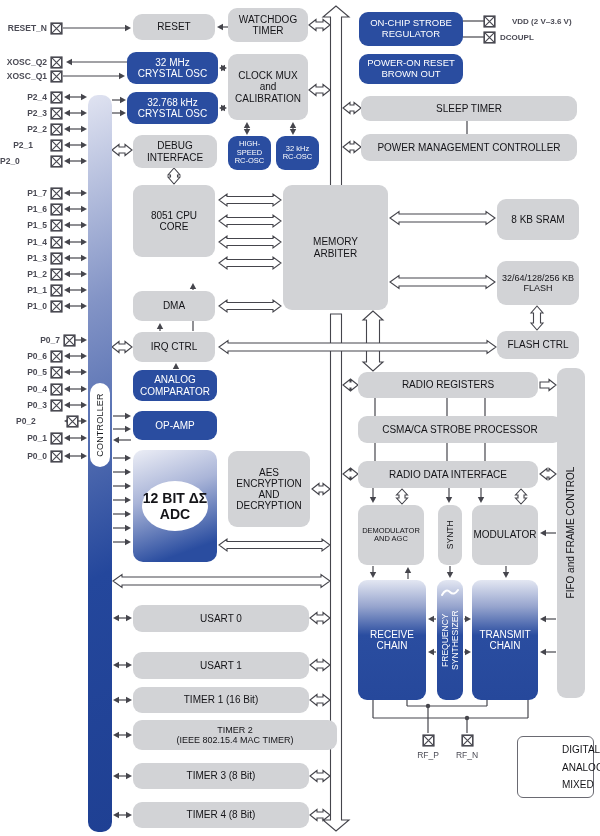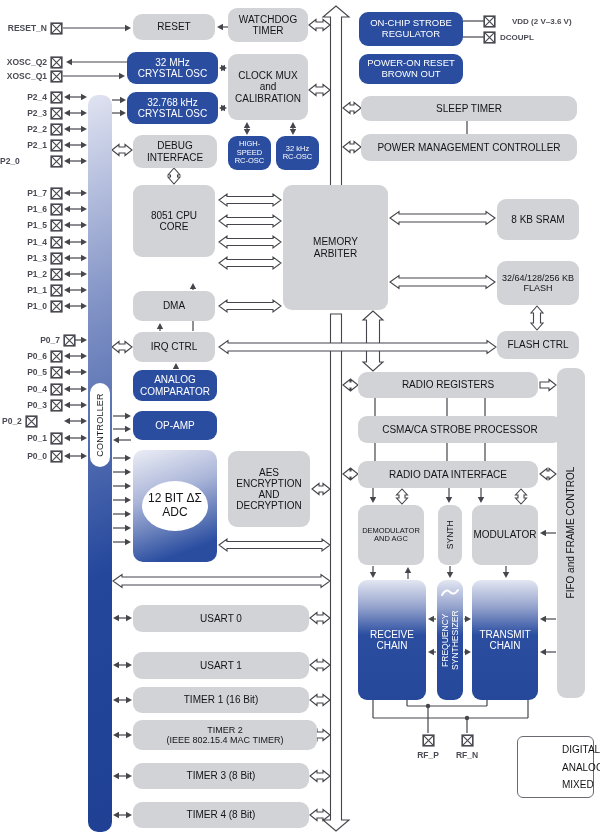--- a/index.html
+++ b/index.html
@@ -15,35 +15,35 @@
          color:#fff;border-radius:9px;font-size:10px;}
   .mixed{background:linear-gradient(160deg,#eceef6 0%,#aab5d8 38%,#2a4da0 85%);border-radius:10px;}
   .vblk .lbl{transform:rotate(-90deg);white-space:nowrap;}
   .f75{font-size:7.5px;} .f85{font-size:8.5px;} .f9{font-size:9px;} .f95{font-size:9.5px;}
   .bar{position:absolute;z-index:2;left:88px;top:95px;width:24px;height:737px;border-radius:10px;
        background:linear-gradient(155deg,#e0e3f1 0%,#8394c6 28%,#24479c 65%,#1f4093 100%);}
   .ctrl-oval{position:absolute;left:2px;top:288px;width:20px;height:84px;background:#fff;
        border-radius:10px;display:flex;align-items:center;justify-content:center;color:#16181c;}
   .ctrl-oval .lbl{transform:rotate(-90deg);white-space:nowrap;font-size:9px;letter-spacing:.2px;}
   .adc-ellipse{position:absolute;left:9px;top:31px;width:66px;height:50px;background:#fff;border-radius:50%;
-       display:flex;align-items:center;justify-content:center;color:#141418;font-size:12px;line-height:1.15;}
+       display:flex;align-items:center;justify-content:center;color:#141418;font-size:14px;line-height:1.15;font-weight:bold;}
   .sine{position:absolute;top:7px;left:50%;transform:translateX(-50%);}
   .fsynth-lbl{transform:rotate(-90deg);white-space:pre-line;font-size:8.5px;line-height:1.2;}
   .pin-row{position:absolute;z-index:3;height:14px;display:flex;align-items:center;}
   .pin-label{font-size:8.5px;font-weight:700;color:#4b4b55;white-space:nowrap;}
   .legend{position:absolute;z-index:2;left:517px;top:736px;width:77px;height:62px;background:#fff;
        border:1.5px solid #6a6a72;border-radius:6px;display:flex;flex-direction:column;
        justify-content:space-evenly;padding:2px 0 2px 7px;box-sizing:border-box;}
   .legend-row{display:flex;align-items:center;gap:5px;padding-left:32px;}
   .legend-sw{width:20px;height:13px;border-radius:2px;}
   .sw-digital{background:#d2d3d6;}
   .sw-analog{background:#2a4da0;}
   .sw-mixed{background:linear-gradient(150deg,#e4e7f2 0%,#8a9ac9 45%,#2a4da0 100%);}
   .legend-label{font-size:10px;color:#141418;}
-  .rf-label{position:absolute;z-index:3;width:40px;text-align:center;font-size:8.5px;font-weight:700;color:#4b4b55;}
+  .rf-label{position:absolute;z-index:3;width:40px;text-align:center;font-size:8.5px;font-weight:400;color:#4b4b55;}
 </style>
 </head>
 <body>
 
 <div id="canvas">
   <svg id="wires" width="600" height="836">
       <path d="M336 6L323 17L330.5 17L330.5 186L341.5 186L341.5 17L349 17Z" fill="#ffffff" stroke="#45454c" stroke-width="1.1" stroke-linejoin="miter"></path>
       <path d="M330.5 314L330.5 820L323 820L336 831L349 820L341.5 820L341.5 314Z" fill="#ffffff" stroke="#45454c" stroke-width="1.1" stroke-linejoin="miter"></path>
       <path d="M373 311L363 320L366.5 320L366.5 362L363 362L373 371L383 362L379.5 362L379.5 320L383 320Z" fill="#ffffff" stroke="#45454c" stroke-width="1.1" stroke-linejoin="miter"></path>
       <path d="M309 25L316 19.5L316 22L323 22L323 19.5L330 25L323 30.5L323 28L316 28L316 30.5Z" fill="#ffffff" stroke="#45454c" stroke-width="1.1" stroke-linejoin="miter"></path>
@@ -398,21 +398,21 @@
 
   <div class="blk digital" style="left:133px;top:605px;width:176px;height:27px">
       <span class="lbl">USART 0</span>
     </div>
   <div class="blk digital" style="left:133px;top:652px;width:176px;height:27px">
       <span class="lbl">USART 1</span>
     </div>
   <div class="blk digital" style="left:133px;top:687px;width:176px;height:26px">
       <span class="lbl">TIMER 1 (16 Bit)</span>
     </div>
-  <div class="blk digital f9" style="left:133px;top:720px;width:184px;height:30px">
+  <div class="blk digital f9" style="left:133px;top:720px;width:204px;height:30px">
       <span class="lbl">TIMER 2
 (IEEE 802.15.4 MAC TIMER)</span>
     </div>
   <div class="blk digital" style="left:133px;top:763px;width:176px;height:26px">
       <span class="lbl">TIMER 3 (8 Bit)</span>
     </div>
   <div class="blk digital" style="left:133px;top:802px;width:176px;height:26px">
       <span class="lbl">TIMER 4 (8 Bit)</span>
     </div>
 
@@ -465,21 +465,21 @@
         <path d="M1.2 1.2 L11.8 11.8 M11.8 1.2 L1.2 11.8" stroke="#4a4a52" stroke-width="1.2"></path>
       </svg>
     </div>
     <div class="pin-row" style="left: 0px; top: 122px; width: 63px; justify-content: flex-end; gap: 3px;">
       <span class="pin-label">P2_2</span>
       <svg width="13" height="13">
         <rect x="1.2" y="1.2" width="10.6" height="10.6" fill="#fff" stroke="#4a4a52" stroke-width="1.6"></rect>
         <path d="M1.2 1.2 L11.8 11.8 M11.8 1.2 L1.2 11.8" stroke="#4a4a52" stroke-width="1.2"></path>
       </svg>
     </div>
-    <div class="pin-row" style="left: 0px; top: 138px; width: 63px; justify-content: flex-end; gap: 3px;">
+    <div class="pin-row" style="left: 0px; top: 138px; width: 63px; justify-content: flex-end; gap: 17px;">
       <span class="pin-label">P2_1</span>
       <svg width="13" height="13">
         <rect x="1.2" y="1.2" width="10.6" height="10.6" fill="#fff" stroke="#4a4a52" stroke-width="1.6"></rect>
         <path d="M1.2 1.2 L11.8 11.8 M11.8 1.2 L1.2 11.8" stroke="#4a4a52" stroke-width="1.2"></path>
       </svg>
     </div>
     <div class="pin-row" style="left: 0px; top: 154px; width: 63px; justify-content: space-between; gap: 3px;">
       <span class="pin-label">P2_0</span>
       <svg width="13" height="13">
         <rect x="1.2" y="1.2" width="10.6" height="10.6" fill="#fff" stroke="#4a4a52" stroke-width="1.6"></rect>
@@ -570,21 +570,21 @@
         <path d="M1.2 1.2 L11.8 11.8 M11.8 1.2 L1.2 11.8" stroke="#4a4a52" stroke-width="1.2"></path>
       </svg>
     </div>
     <div class="pin-row" style="left: 0px; top: 398px; width: 63px; justify-content: flex-end; gap: 3px;">
       <span class="pin-label">P0_3</span>
       <svg width="13" height="13">
         <rect x="1.2" y="1.2" width="10.6" height="10.6" fill="#fff" stroke="#4a4a52" stroke-width="1.6"></rect>
         <path d="M1.2 1.2 L11.8 11.8 M11.8 1.2 L1.2 11.8" stroke="#4a4a52" stroke-width="1.2"></path>
       </svg>
     </div>
-    <div class="pin-row" style="left: 2px; top: 414px; width: 63px; justify-content: flex-start; gap: 3px;">
+    <div class="pin-row" style="left: 16px; top: 414px; width: 63px; justify-content: space-between; gap: 3px;">
       <span class="pin-label">P0_2</span>
       <svg width="13" height="13">
         <rect x="1.2" y="1.2" width="10.6" height="10.6" fill="#fff" stroke="#4a4a52" stroke-width="1.6"></rect>
         <path d="M1.2 1.2 L11.8 11.8 M11.8 1.2 L1.2 11.8" stroke="#4a4a52" stroke-width="1.2"></path>
       </svg>
     </div>
     <div class="pin-row" style="left: 0px; top: 431px; width: 63px; justify-content: flex-end; gap: 3px;">
       <span class="pin-label">P0_1</span>
       <svg width="13" height="13">
         <rect x="1.2" y="1.2" width="10.6" height="10.6" fill="#fff" stroke="#4a4a52" stroke-width="1.6"></rect>

